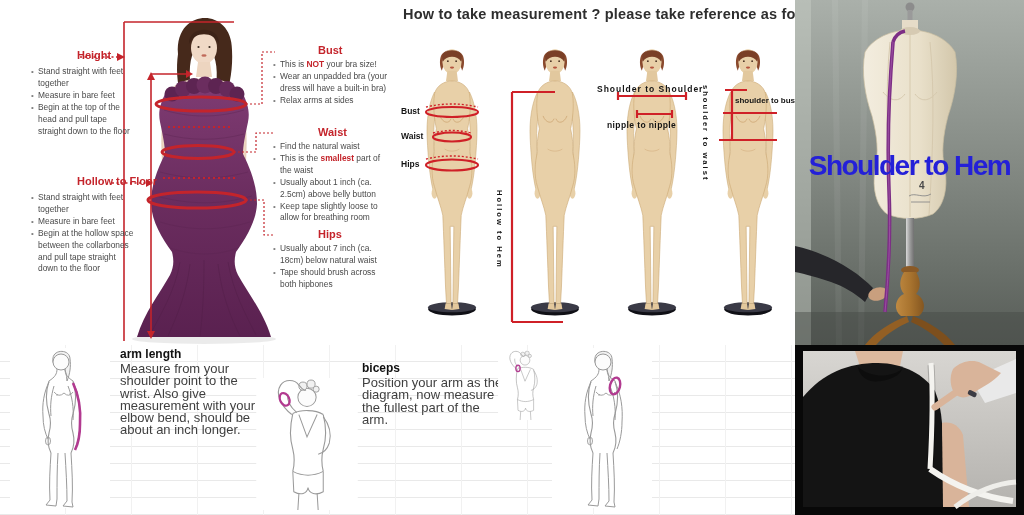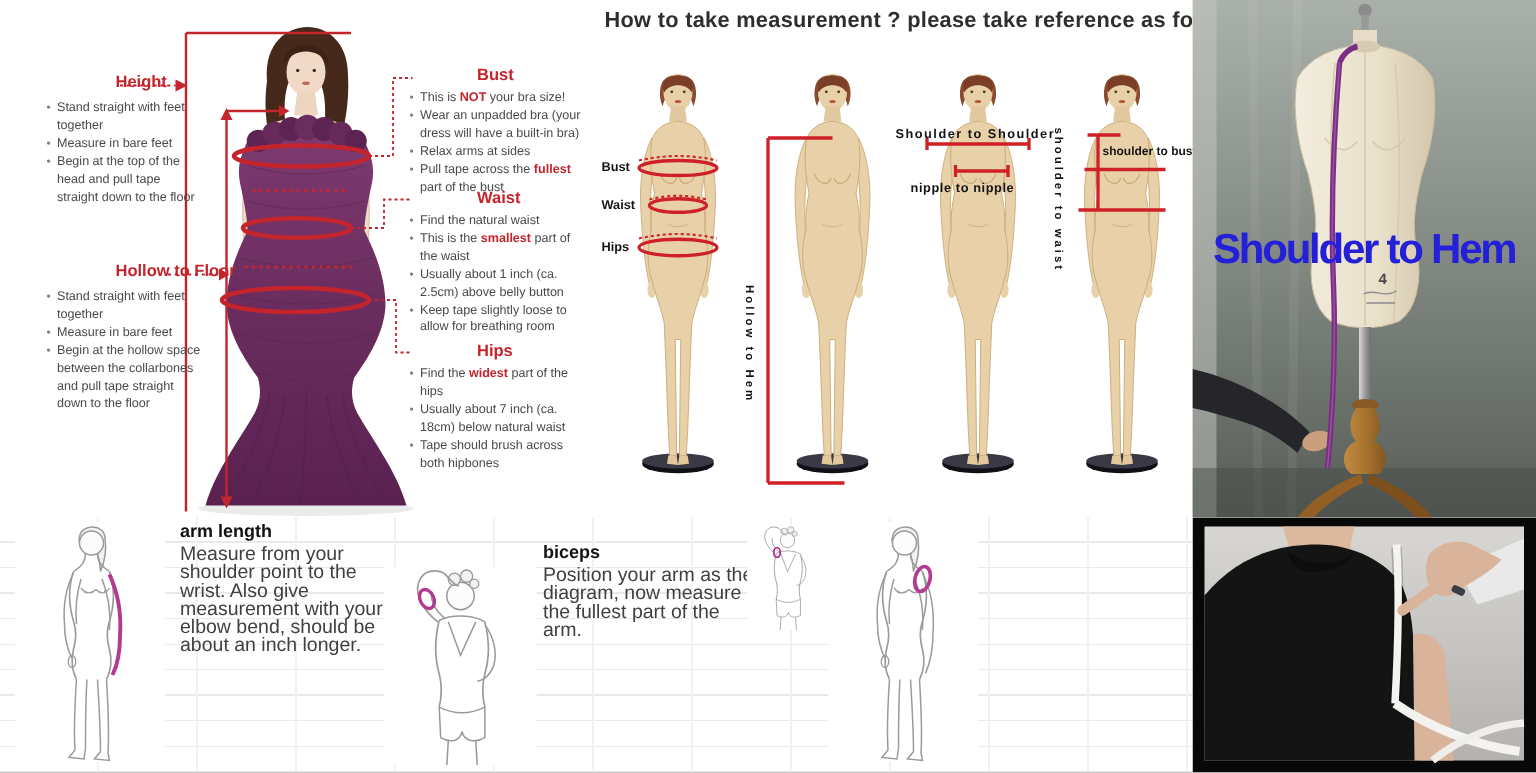--- a/index.html
+++ b/index.html
@@ -208,32 +208,30 @@
         <li><span>Stand straight with feet together</span></li>
         <li><span>Measure in bare feet</span></li>
         <li><span>Begin at the hollow space between the collarbones and pull tape straight down to the floor</span></li>
       </ul>
 
     <div class="sec-title" style="left:278px;top:44px">Bust</div>
     <ul class="bullets" style="left:272px;top:59px;width:116px">
         <li><span>This is </span><span class="hl">NOT</span><span> your bra size!</span></li>
         <li><span>Wear an unpadded bra (your dress will have a built-in bra)</span></li>
         <li><span>Relax arms at sides</span></li>
-        <li><span>Pull tape across the </span><span class="hl">fullest</span><span> part of the bust</span></li>
       </ul>
     <div class="sec-title" style="left:278px;top:126px">Waist</div>
     <ul class="bullets" style="left:272px;top:141px;width:112px">
         <li><span>Find the natural waist</span></li>
         <li><span>This is the </span><span class="hl">smallest</span><span> part of the waist</span></li>
         <li><span>Usually about 1 inch (ca. 2.5cm) above belly button</span></li>
         <li><span>Keep tape slightly loose to allow for breathing room</span></li>
       </ul>
     <div class="sec-title" style="left:278px;top:228px">Hips</div>
     <ul class="bullets" style="left:272px;top:243px;width:112px">
-        <li><span>Find the </span><span class="hl">widest</span><span> part of the hips</span></li>
         <li><span>Usually about 7 inch (ca. 18cm) below natural waist</span></li>
         <li><span>Tape should brush across both hipbones</span></li>
       </ul>
   </div>
 
   <div class="abs panel-mid">
     <div class="mid-header">How to take measurement ?  please take reference as follows :</div>
 
     <svg class="abs" style="left:11px;top:46px" width="92" height="276" viewBox="0 0 100 300">
         <use href="#mannequin-art"></use>

